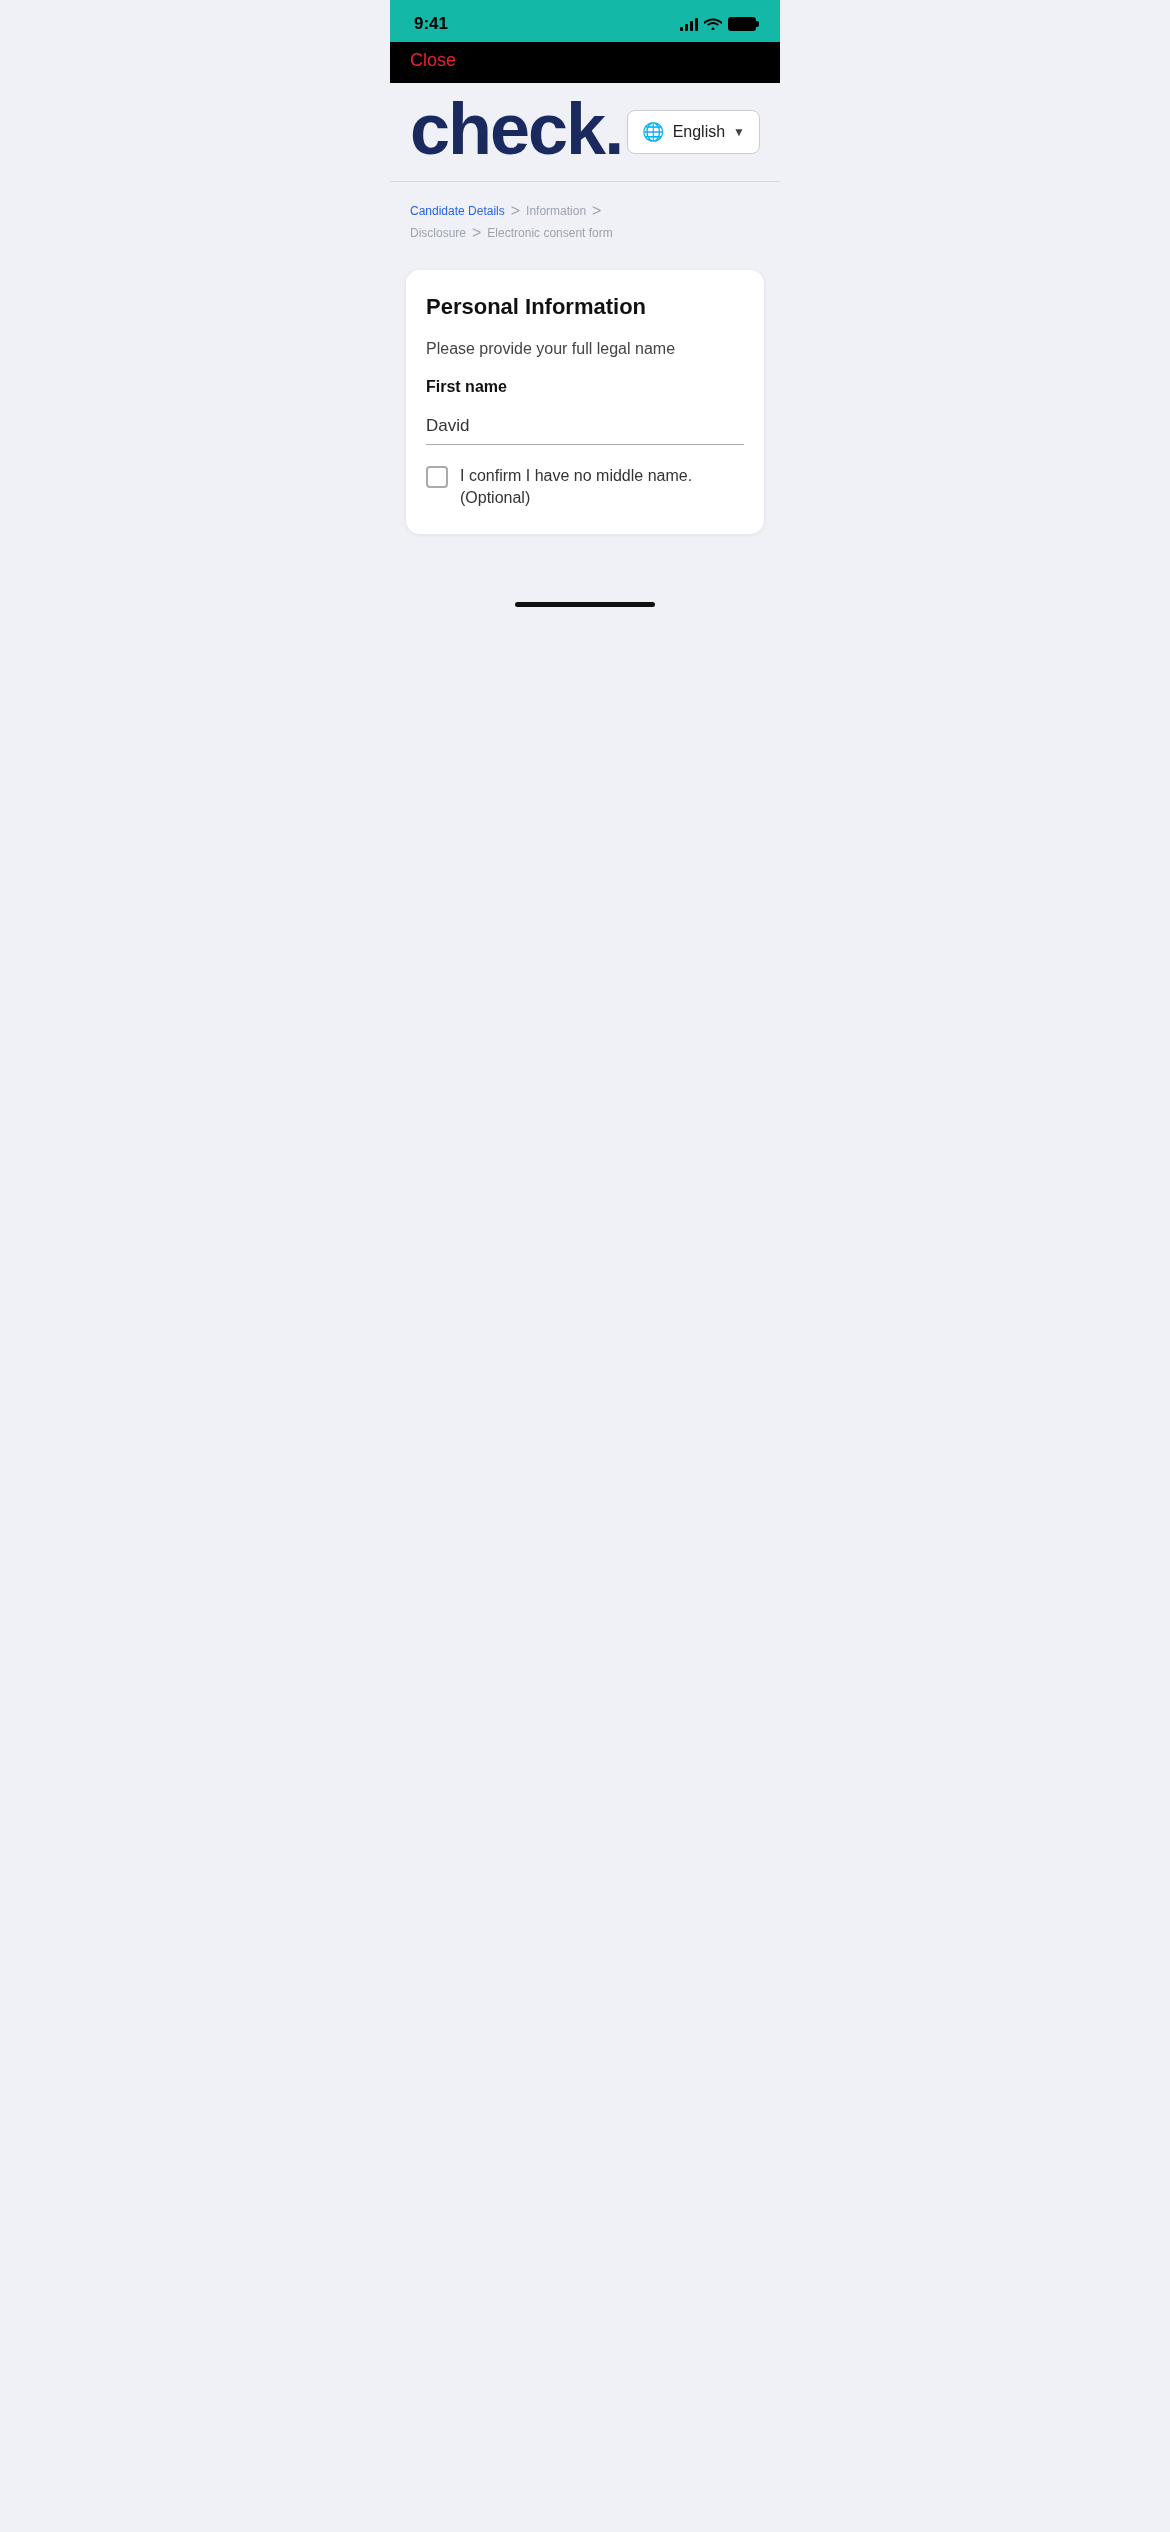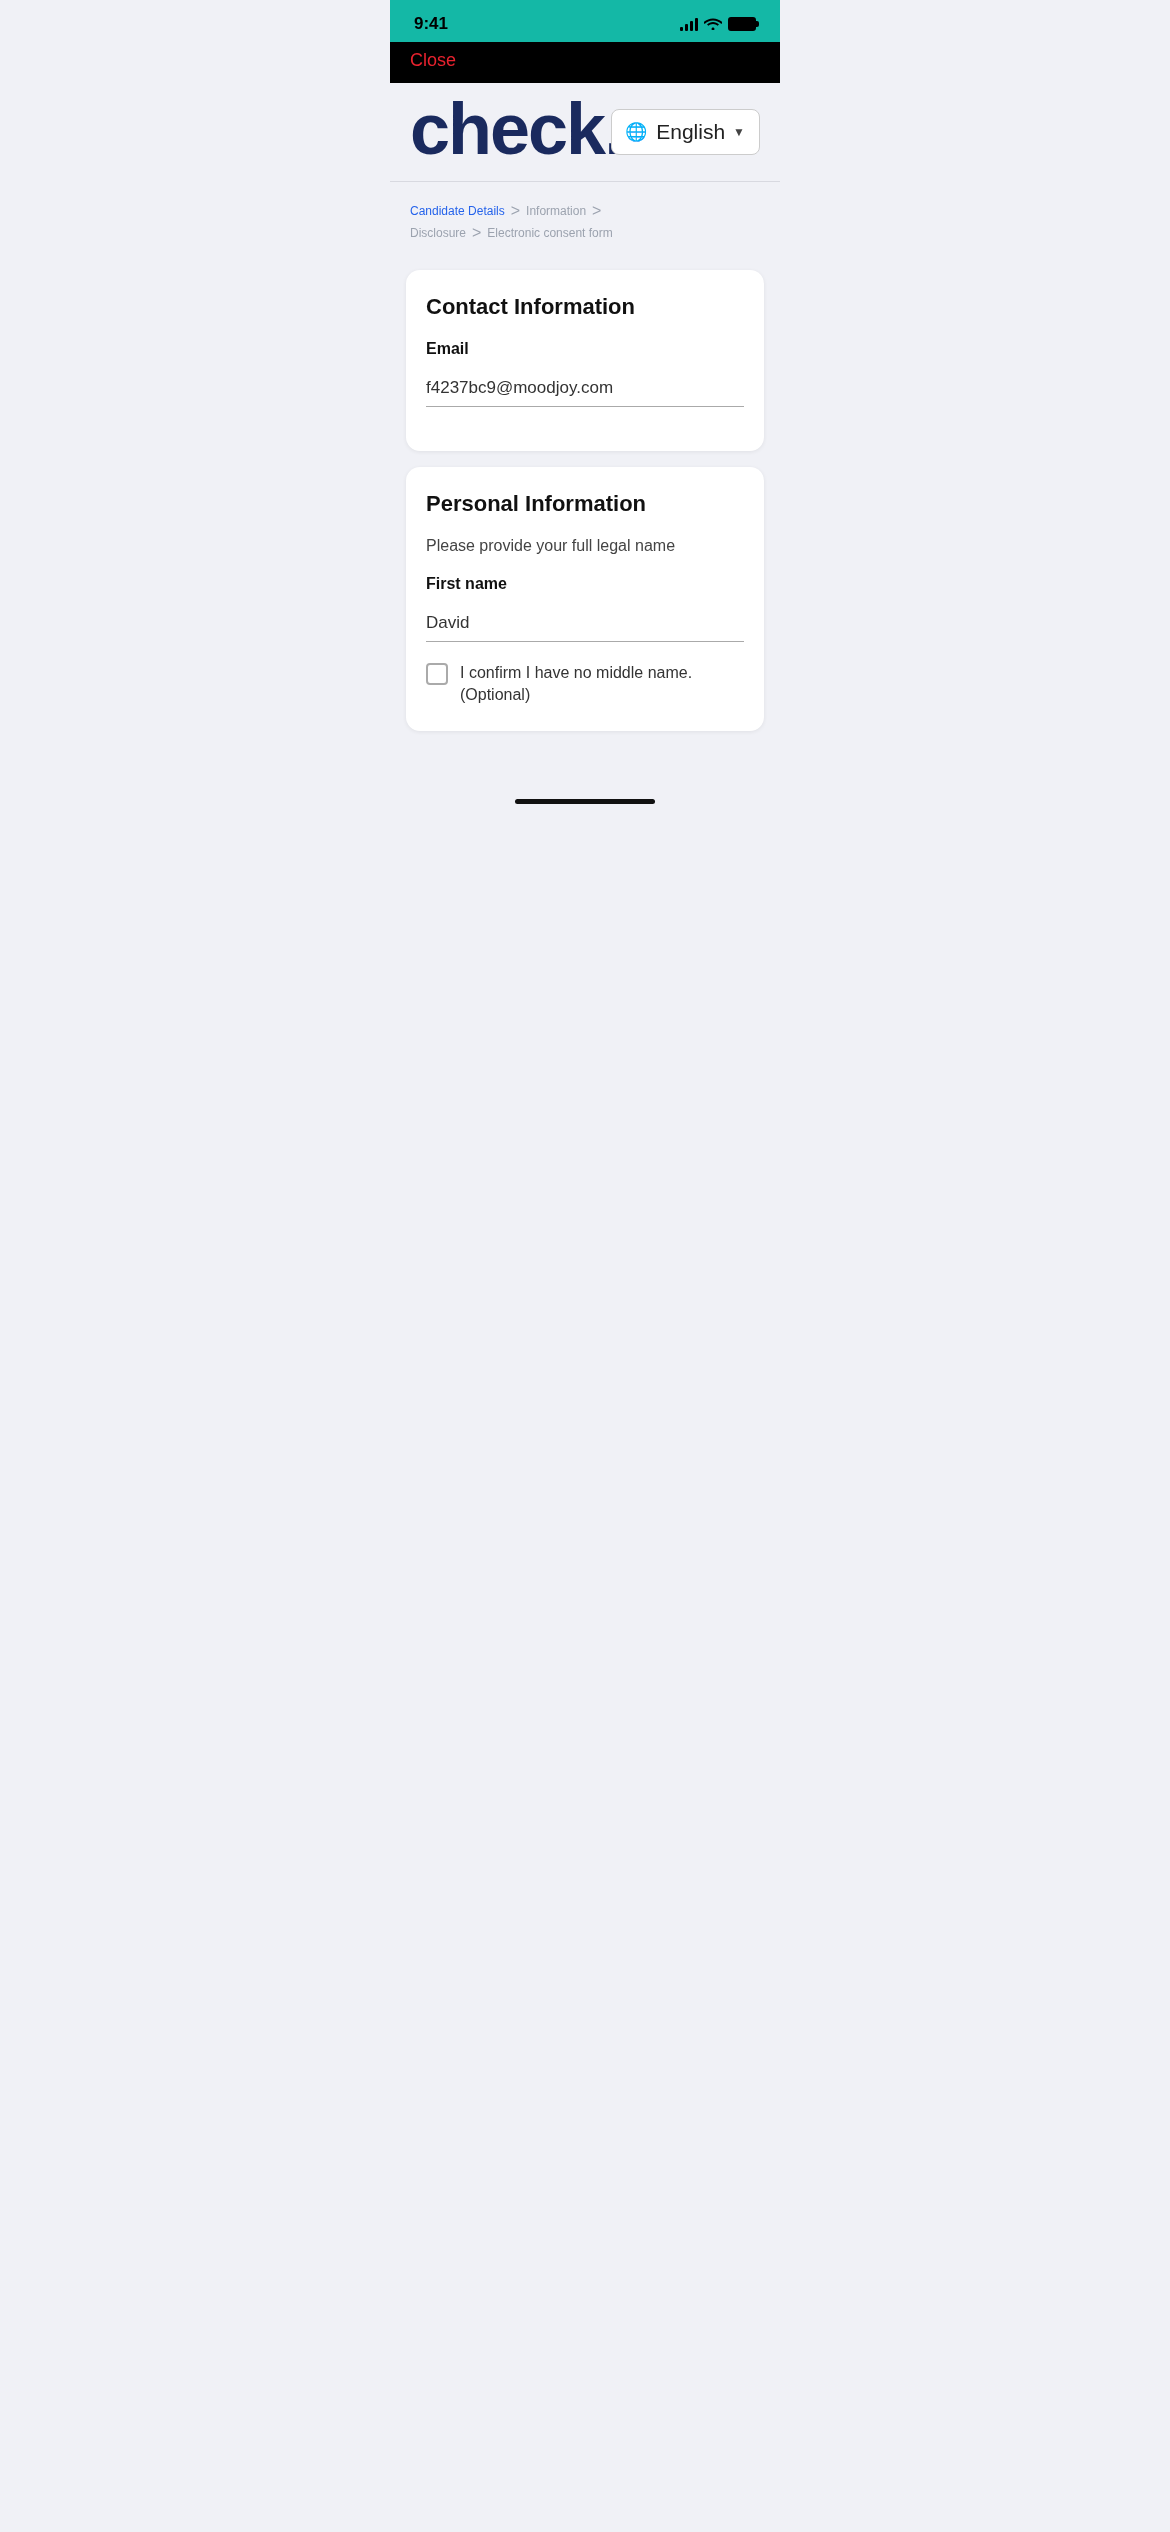--- a/index.html
+++ b/index.html
@@ -124,21 +124,21 @@
       top: 50%;
       transform: translateY(-50%);
       z-index: 10;
     }
 
     .globe-icon {
       font-size: 18px;
     }
 
     .language-label {
-      font-size: 21px;
+      font-size: 16px;
       color: #222;
       font-weight: 400;
     }
 
     .chevron-down {
       font-size: 12px;
       color: #444;
     }
 
     
@@ -348,27 +348,20 @@
   </div>
   <div class="breadcrumb-row">
     <span class="breadcrumb-item inactive">Disclosure</span>
     <span class="breadcrumb-separator">&gt;</span>
     <span class="breadcrumb-item inactive">Electronic consent form</span>
   </div>
 </div>
 
 <div class="main-content">
 
-  <div class="card">
-    <div class="card-title">Contact Information</div>
-    <div class="field-group">
-      <div class="field-label">Email</div>
-      <input class="field-input" type="email" value="f4237bc9@moodjoy.com" style="">
-    </div>
-  </div>
 
   <div class="card">
     <div class="card-title">Personal Information</div>
     <div class="field-description">Please provide your full legal name</div>
 
     <div class="field-group">
       <div class="field-label">First name</div>
       <input class="field-input" type="text" value="David" style="">
     </div>
 

